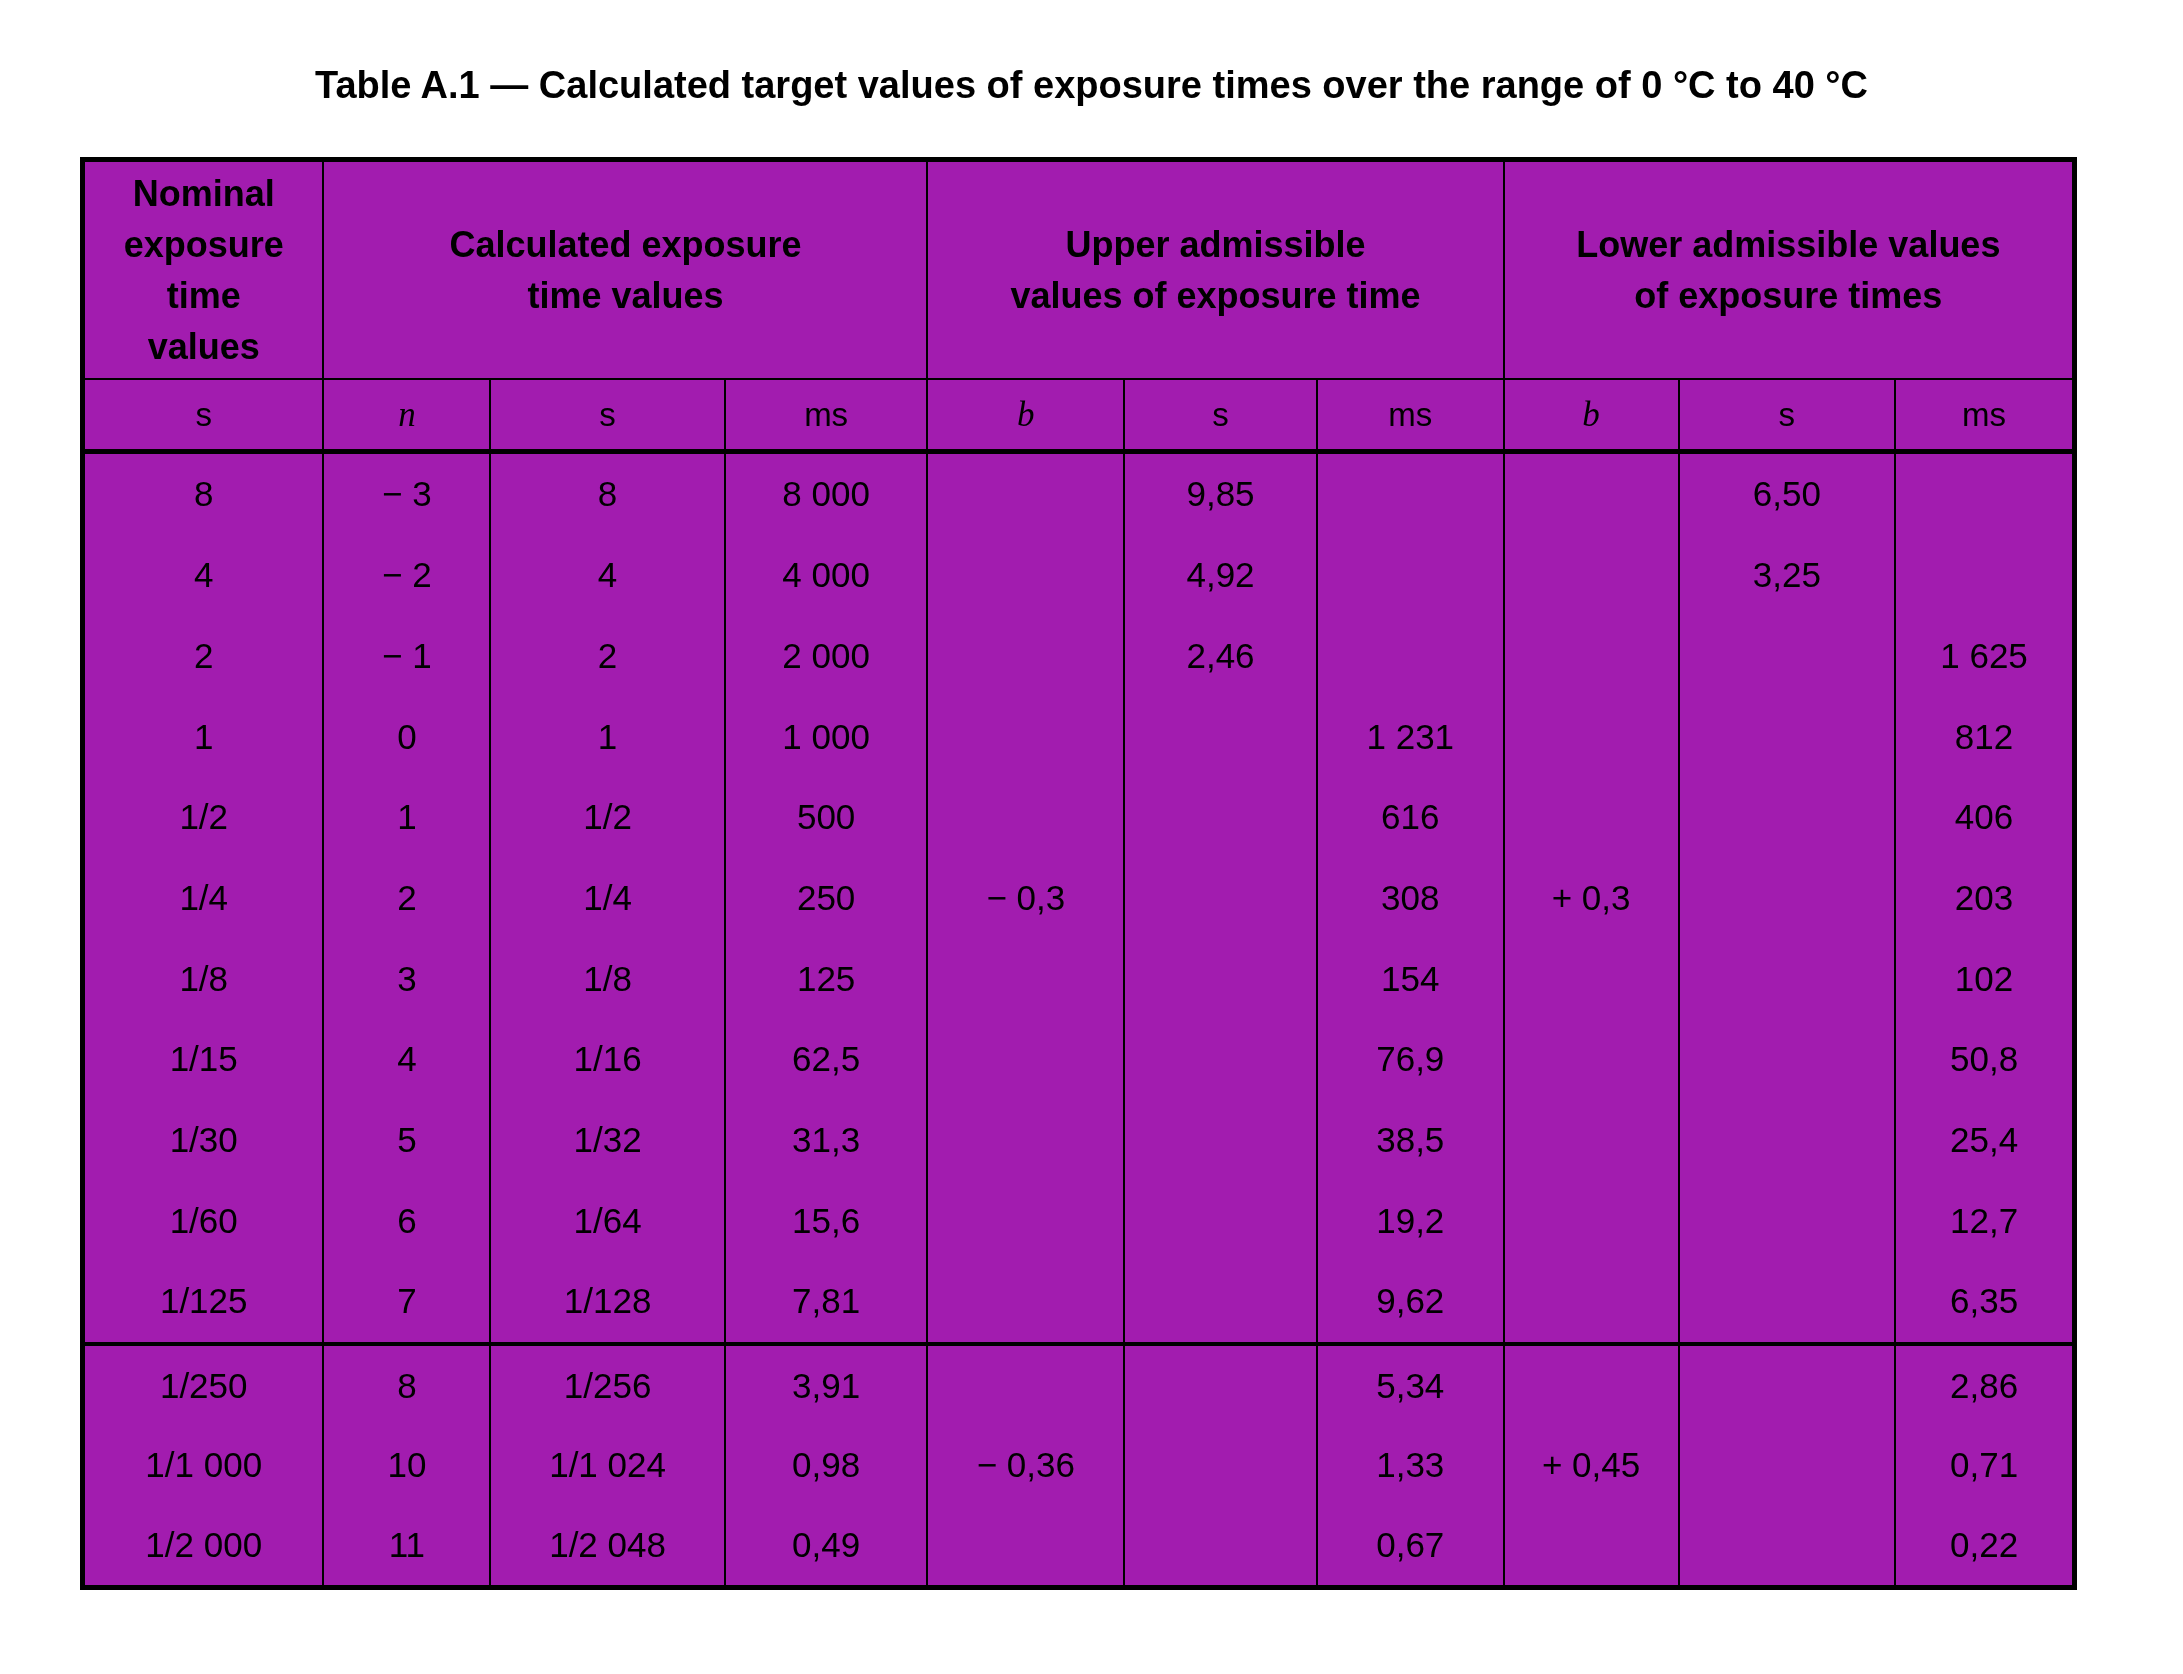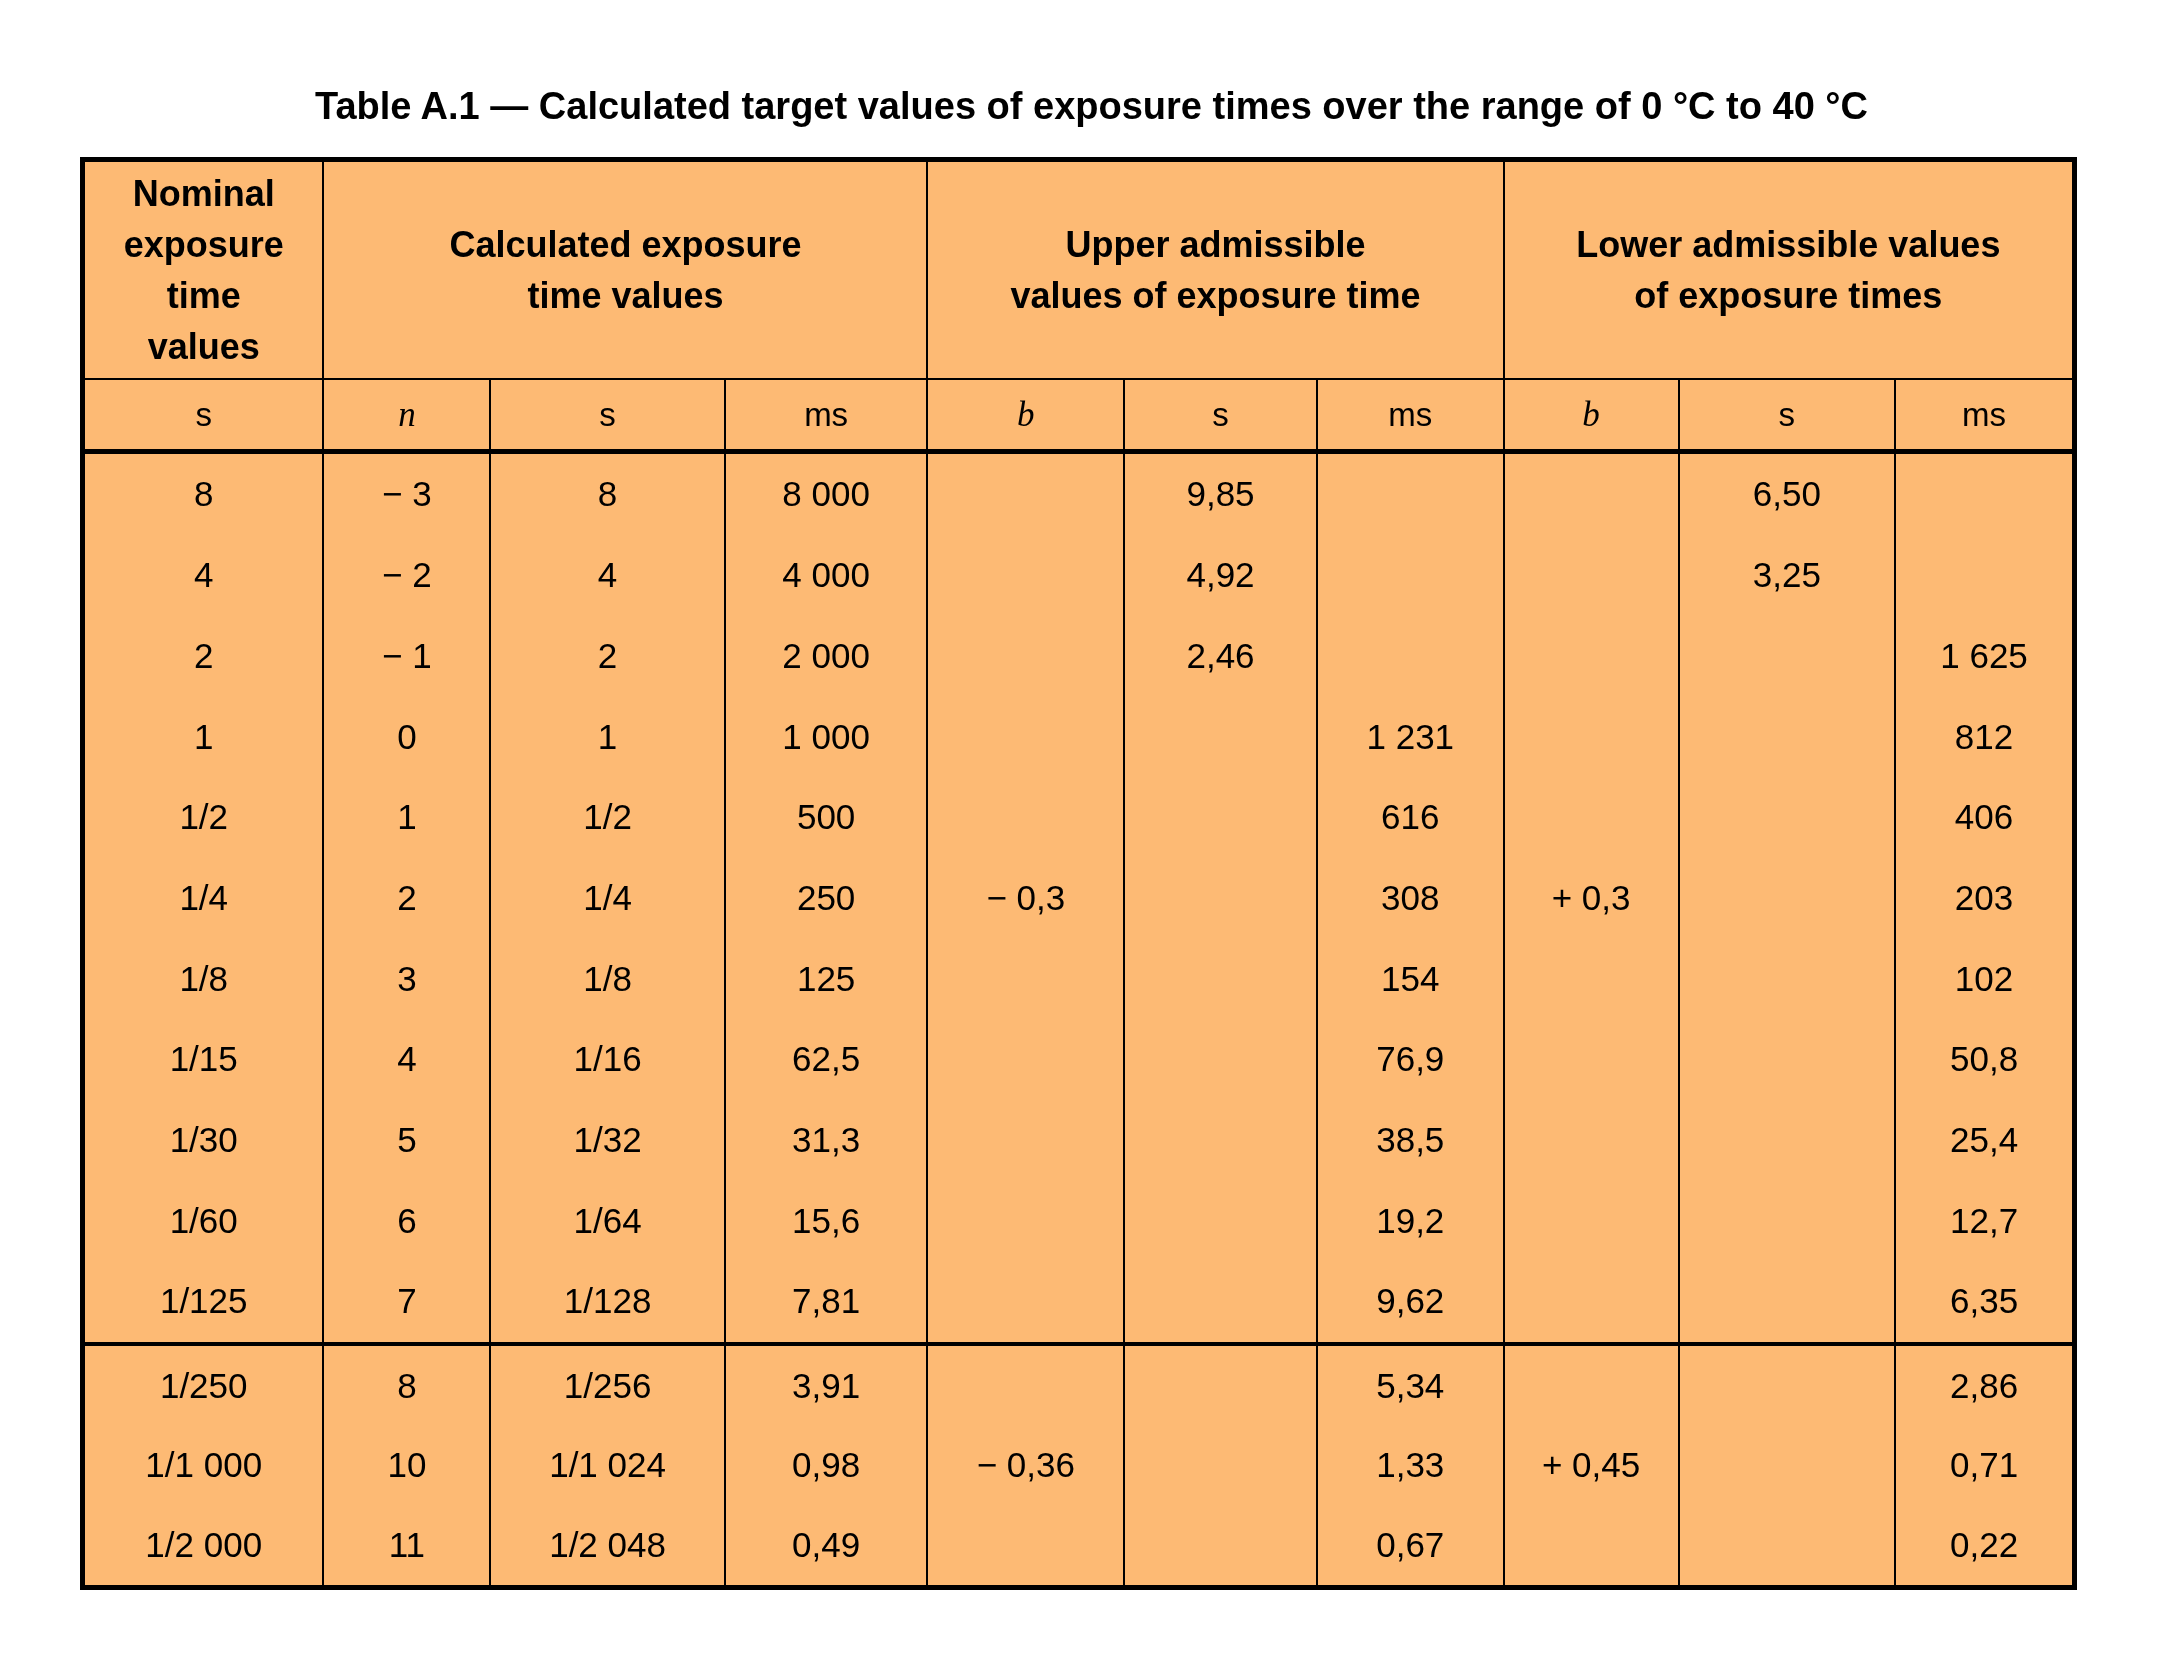--- a/index.html
+++ b/index.html
@@ -14,31 +14,30 @@
   }
   .page-title {
     position: absolute;
     top: 64px;
     left: 0;
     width: 2183px;
     text-align: center;
     font-size: 38px;
     font-weight: bold;
     white-space: nowrap;
-    margin-top: 21px;
   }
   .table-wrap {
     position: absolute;
     left: 80px;
     top: 157px;
     width: 1997px;
     height: 1433px;
     border: 5px solid #000000;
     box-sizing: border-box;
-    background: #fdba74;
+    background: #a21caf;
   }
   table.exposure {
     width: 100%;
     height: 100%;
     border-collapse: collapse;
     table-layout: fixed;
   }
   table.exposure th, table.exposure td {
     border-left: 2.5px solid #000000;
     padding: 0;

